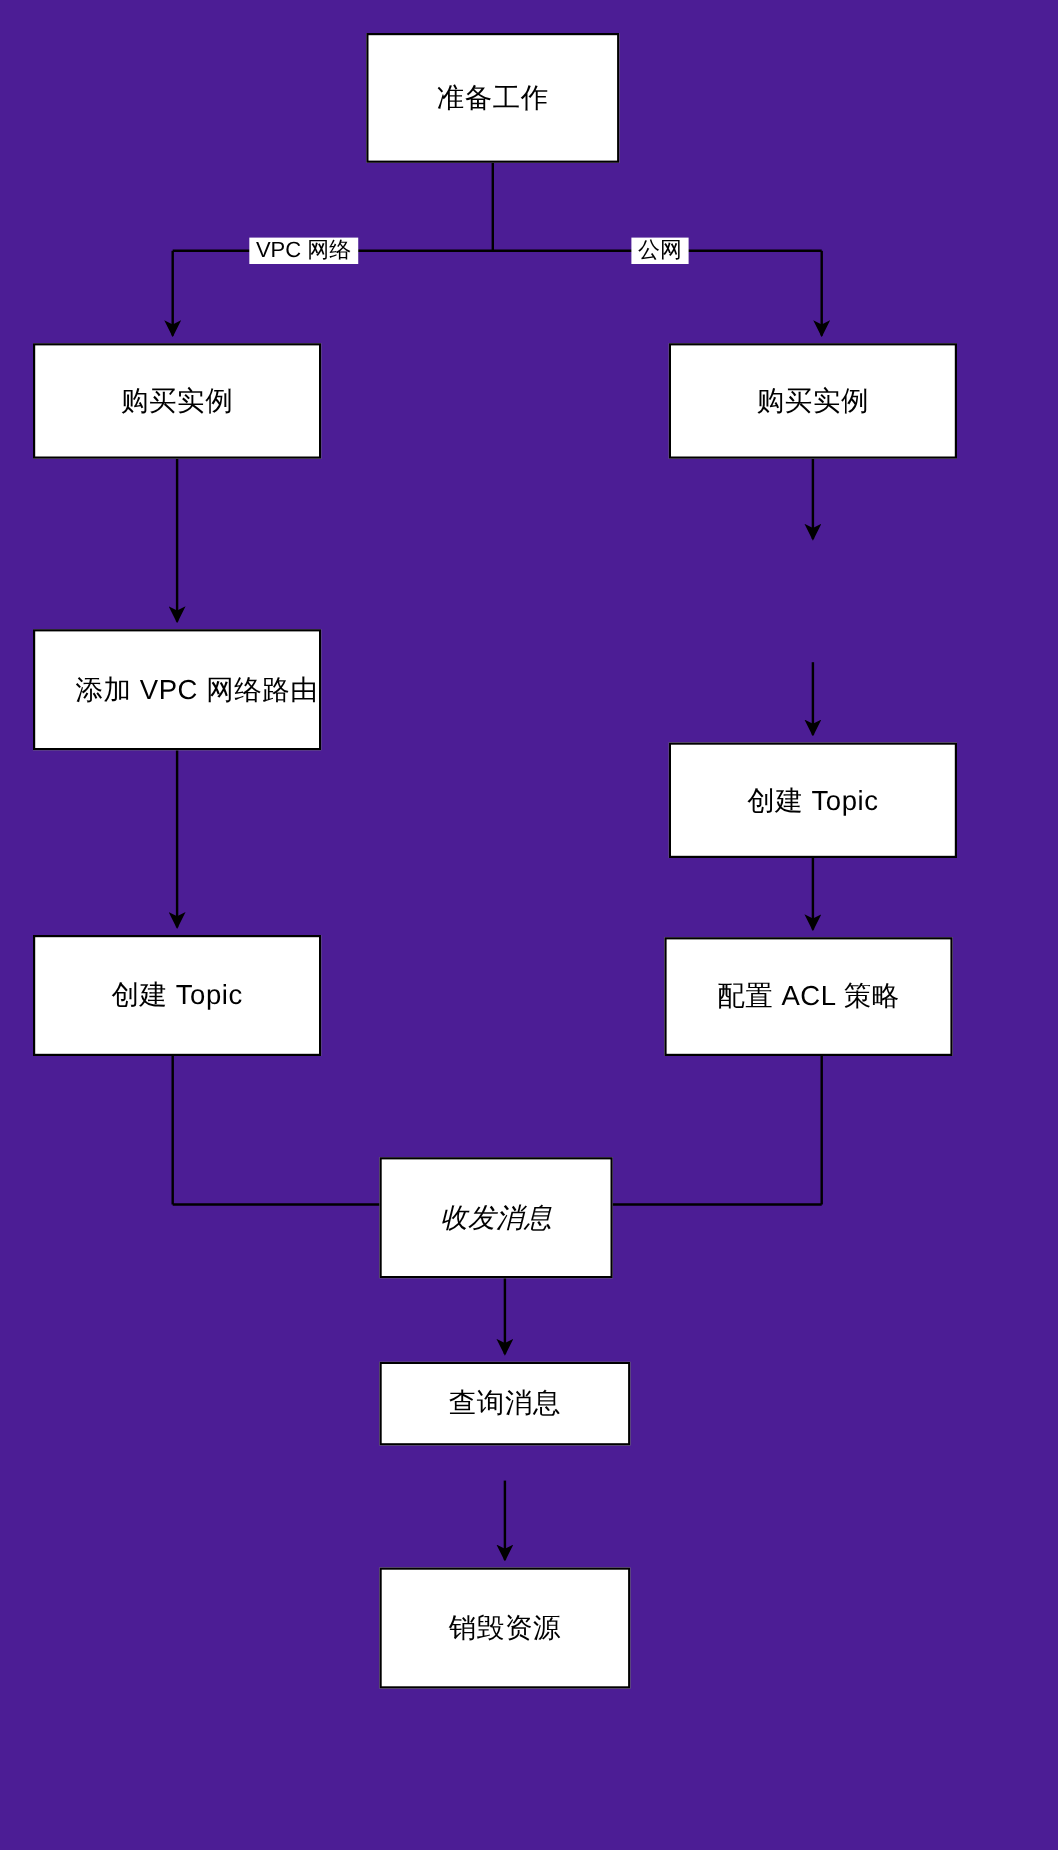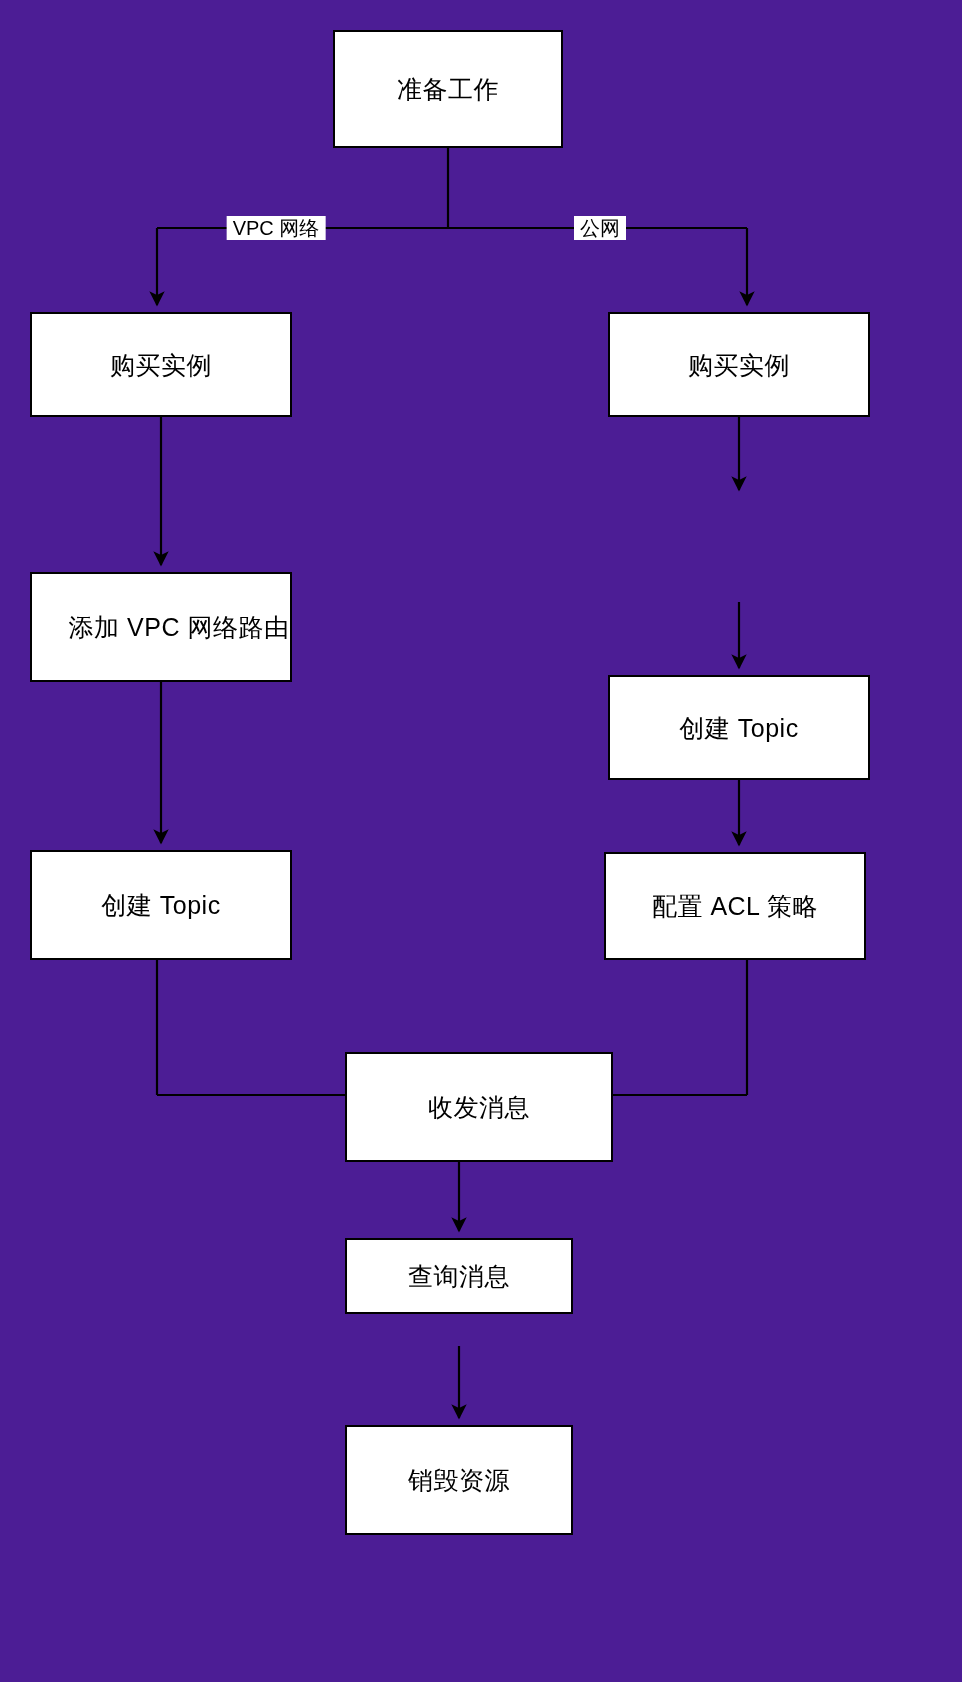--- a/index.html
+++ b/index.html
@@ -123,21 +123,21 @@
 
 
   <div class="node" style="left:608px; top:675px; width:262px; height:105px;">
     <span class="node-label">创建 Topic</span>
   </div>
 
   <div class="node" style="left:604px; top:852px; width:262px; height:108px;">
     <span class="node-label">配置 ACL 策略</span>
   </div>
 
-  <div class="node" style="left:345px; top:1052px; width:268px; height:110px;">
+  <div class="node" style="left:345px; top:1052px; width:212px; height:110px;font-style:italic;">
     <span class="node-label">收发消息</span>
   </div>
 
   <div class="node" style="left:345px; top:1238px; width:228px; height:76px;">
     <span class="node-label">查询消息</span>
   </div>
 
   <div class="node" style="left:345px; top:1425px; width:228px; height:110px;">
     <span class="node-label">销毁资源</span>
   </div>

